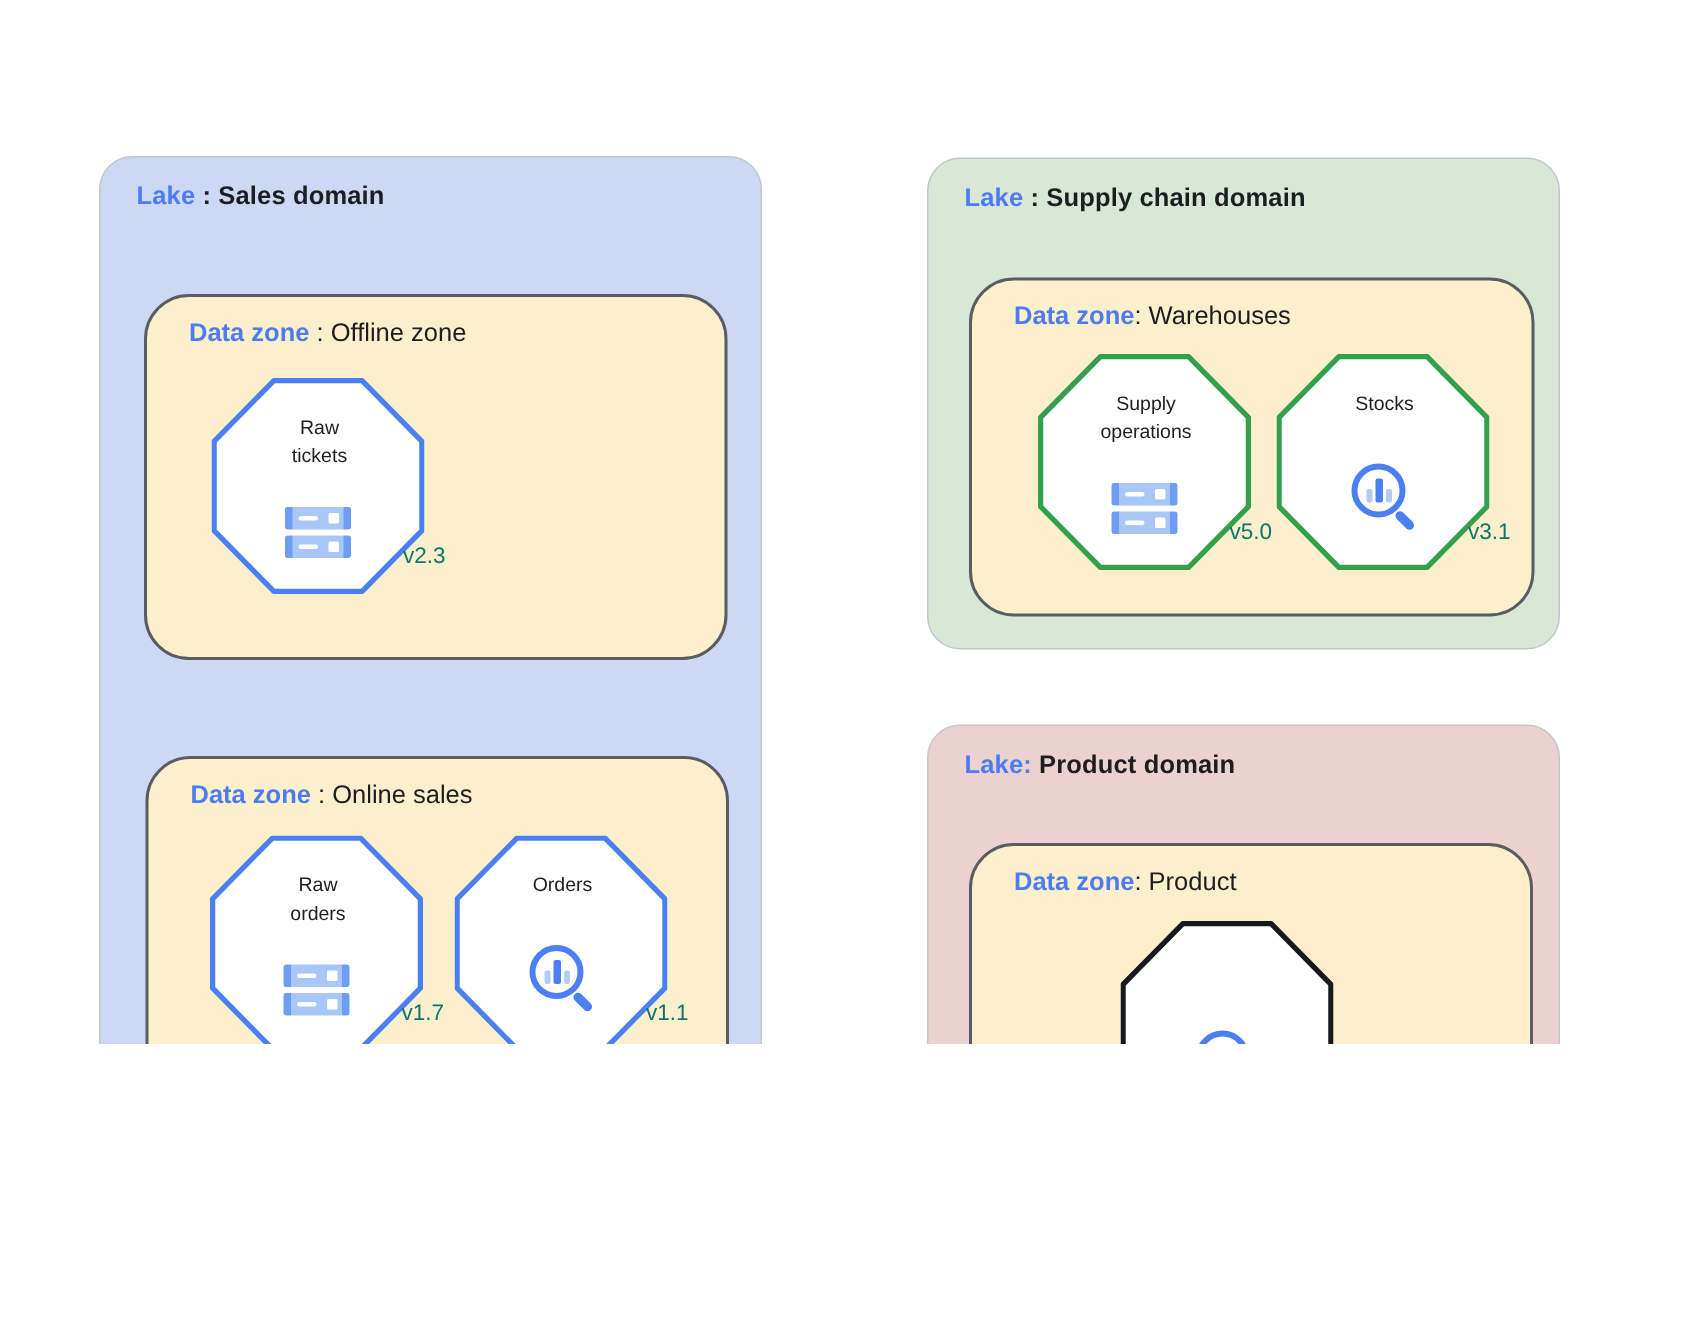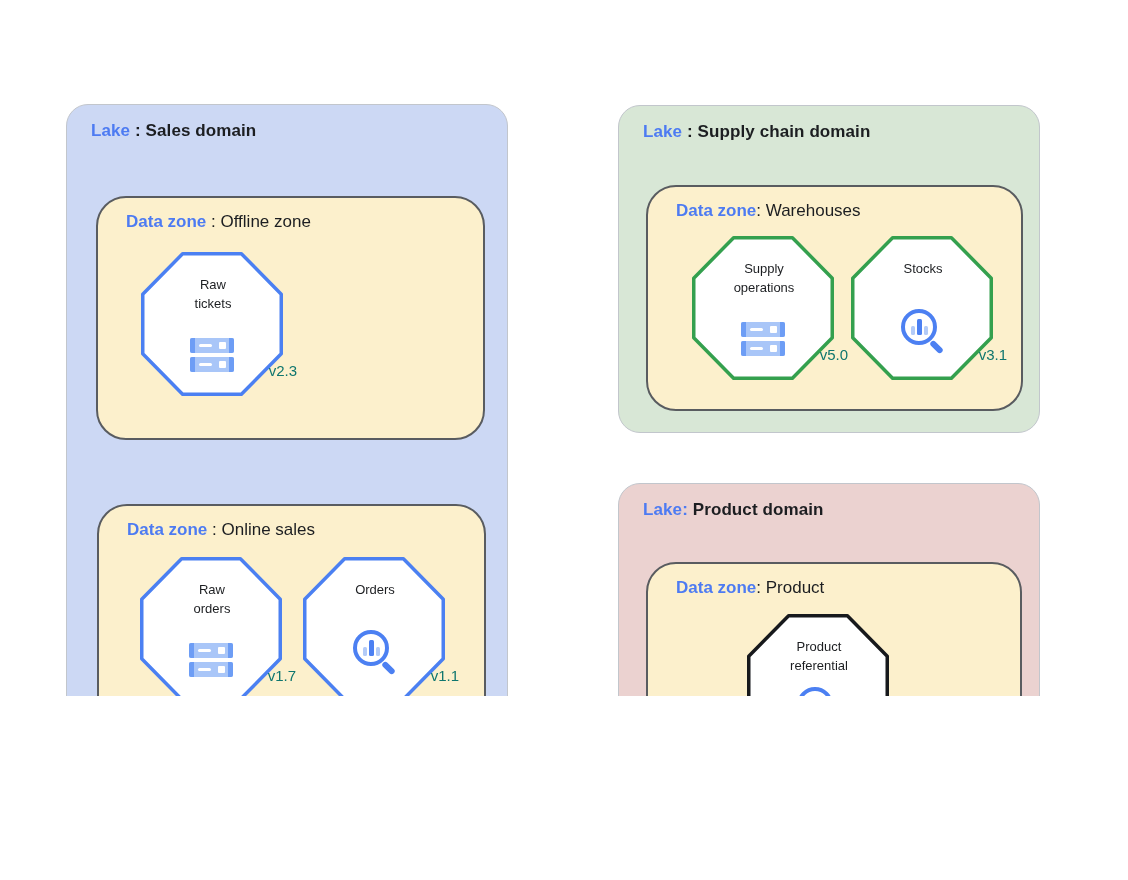--- a/index.html
+++ b/index.html
@@ -207,22 +207,20 @@
 
     <div class="zone zone-products">
       <div class="zone-title">
         <span class="t-hl">Data zone</span><span>: Product</span>
       </div>
 
       <div class="oct oct-productref">
         <svg class="octsvg oct-dark" viewBox="0 0 142 144">
           <polygon points="41.6,1.75 100.4,1.75 140.25,42.2 140.25,101.8 100.4,142.25 41.6,142.25 1.75,101.8 1.75,42.2"></polygon>
         </svg>
-        <div class="oct-label">Product
-referential</div>
         <div class="icon-search">
           <div class="search-lens">
               <div class="sbar sbar-side"></div>
               <div class="sbar sbar-mid"></div>
               <div class="sbar sbar-side"></div>
             </div>
           <div class="search-handle"></div>
         </div>
         <div class="oct-version">v3.1</div>
       </div>

